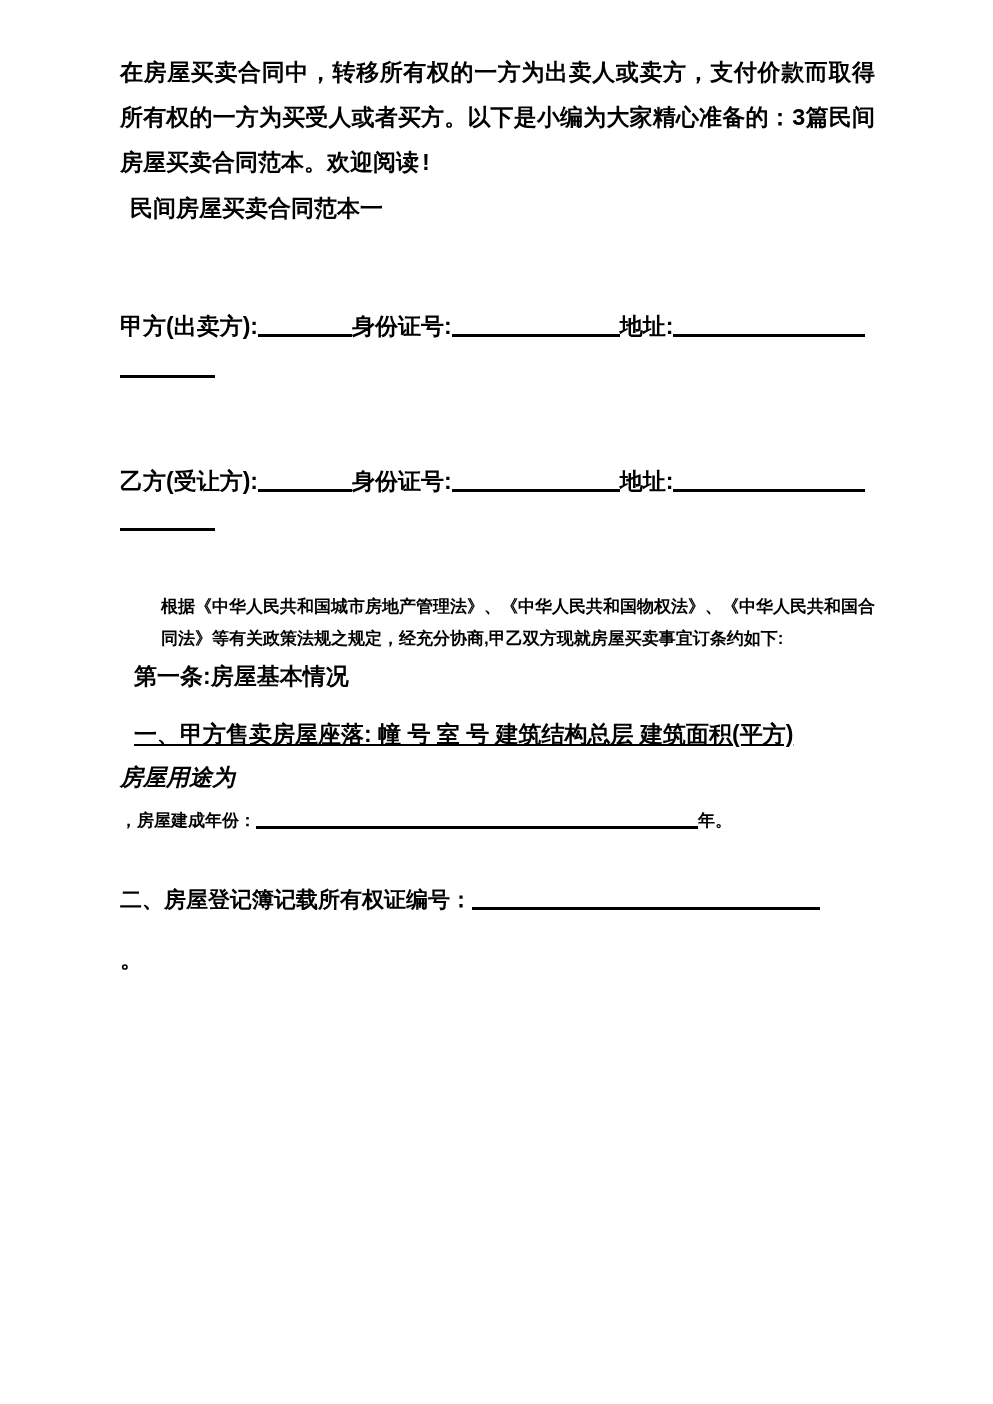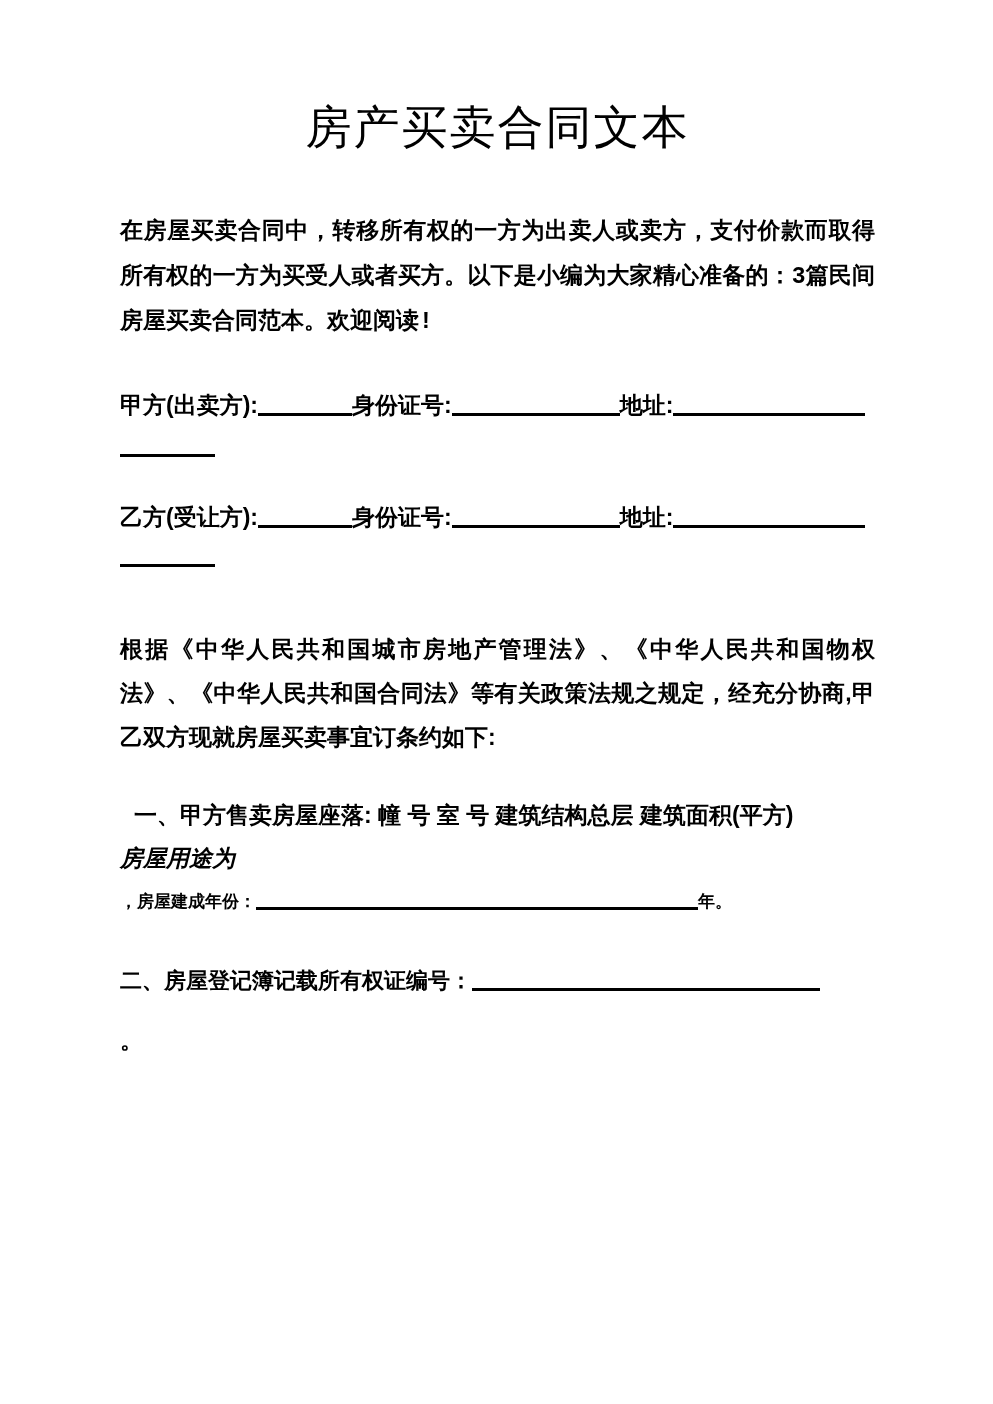--- a/index.html
+++ b/index.html
@@ -50,21 +50,21 @@
     text-align: justify;
     font-family: Liberation Mono, monospace;
   }
   .h-sample-one {
     margin-top: 6px;
     padding-left: 10px;
     font-size: 23px;
     line-height: 30px;
   }
   .party-line {
-    margin-top: 43px;
+    margin-top: 86px;
     font-size: 23px;
     line-height: 34px;
     white-space: nowrap;
   }
   .blank {
     display: inline-block;
     border-bottom: 3px solid #000000;
     height: 0.95em;
     vertical-align: baseline;
     margin-bottom: -3px;
@@ -77,35 +77,37 @@
   .blank-cont {
     width: 95px;
     border-bottom: 3px solid #000000;
     height: 0;
   }
   .cont-a { margin-top: 32px; }
   .cont-b { margin-top: 30px; }
   .party-b { }
   .legal {
     margin-top: 60px;
-    font-size: 23px;
-    line-height: 44px;
+    font-size: 17px;
+    line-height: 32px;
     text-align: justify;
+    margin-left: 41px;
   }
   .article-heading {
     margin-top: 6px;
     padding-left: 14px;
     font-size: 23px;
     line-height: 30px;
   }
   .clause1-line1 {
-    margin-top: 35px;
+    margin-top: 22px;
     padding-left: 14px;
     font-size: 23px;
     line-height: 43px;
+    text-decoration: underline;
   }
   .clause1-line2 {
     font-size: 23px;
     line-height: 43px;
     font-style: italic;
   }
   .clause1-line3 {
     font-size: 17px;
     line-height: 43px;
     white-space: nowrap;
@@ -121,39 +123,40 @@
     margin-top: 22px;
     font-size: 23px;
     line-height: 30px;
   }
 </style>
 </head>
 <body>
 
 <div class="page">
 
-  <div class="title">房产买卖合同文本</div>
 
 
 
   <div class="intro">在房屋买卖合同中，转移所有权的一方为出卖人或卖方，支付价款而取得所有权的一方为买受人或者买方。以下是小编为大家精心准备的：3篇民间房屋买卖合同范本。欢迎阅读!</div>
 
+  <div class="h-sample-one">民间房屋买卖合同范本一</div>
 
   <div class="party-line party-a">
     <span>甲方(出卖方):</span><span class="blank blank-sm"></span><span>身份证号:</span><span class="blank blank-md"></span><span>地址:</span><span class="blank blank-lg"></span>
   </div>
   <div class="blank-cont cont-a"></div>
 
   <div class="party-line party-b">
     <span>乙方(受让方):</span><span class="blank blank-sm"></span><span>身份证号:</span><span class="blank blank-md"></span><span>地址:</span><span class="blank blank-lg"></span>
   </div>
   <div class="blank-cont cont-b"></div>
 
   <div class="legal">根据《中华人民共和国城市房地产管理法》、《中华人民共和国物权法》、《中华人民共和国合同法》等有关政策法规之规定，经充分协商,甲乙双方现就房屋买卖事宜订条约如下:</div>
 
+  <div class="article-heading">第一条:房屋基本情况</div>
 
   <div class="clause1-line1">一、甲方售卖房屋座落: 幢 号 室 号 建筑结构总层 建筑面积(平方)</div>
   <div class="clause1-line2">房屋用途为</div>
   <div class="clause1-line3">
     <span>，房屋建成年份：</span><span class="blank blank-year"></span><span>年。</span>
   </div>
 
   <div class="clause2-line">
     <span>二、房屋登记簿记载所有权证编号：</span><span class="blank blank-cert"></span>
   </div>

